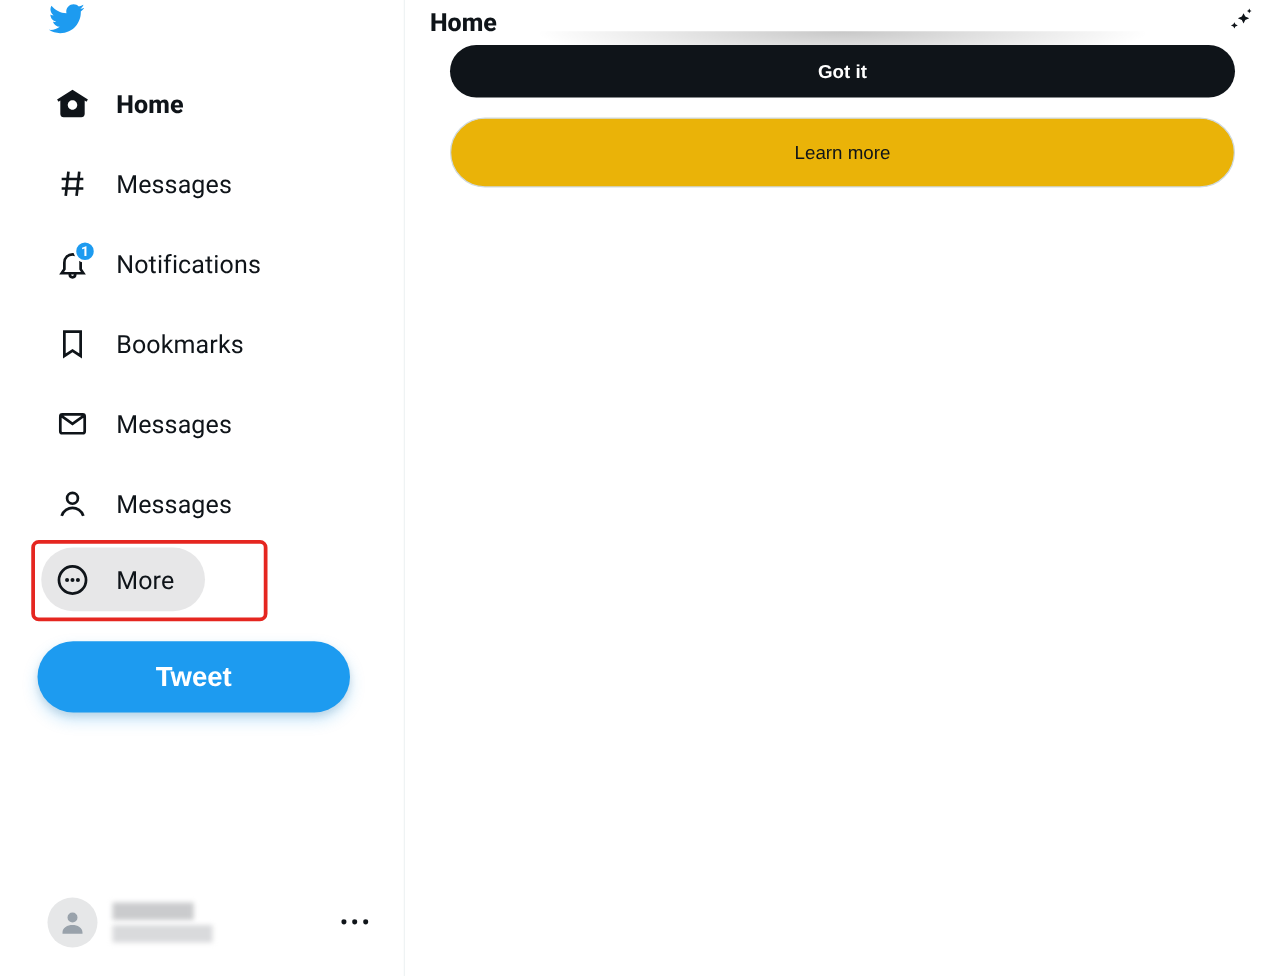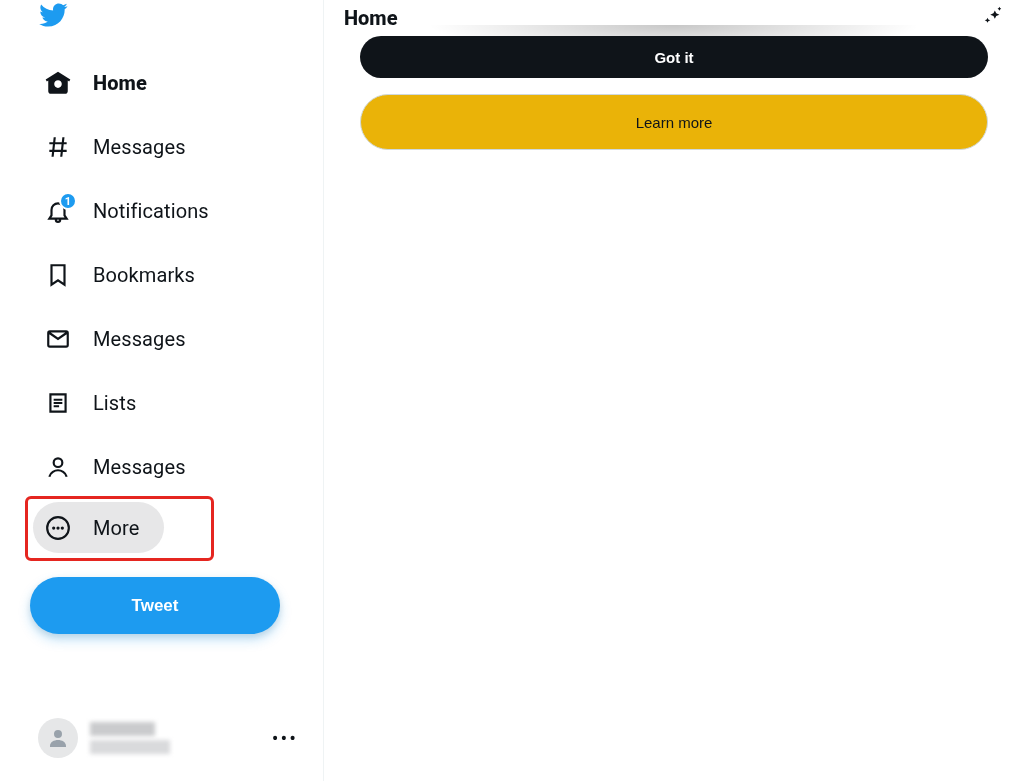--- a/index.html
+++ b/index.html
@@ -72,21 +72,21 @@
       margin-left: -13px;
       margin-top: -4px;
       height: 65px;
       display: flex;
       align-items: center;
     }
     .highlight-box .nav-item { margin-left: 5px; height: 51px; padding-right: 25px; }
     .tweet-btn {
       background: #1d9bf0;
       color: #fff;
-      font-size: 17px;
+      font-size: 22px;
       font-weight: 700;
       width: 250px;
       height: 57px;
       border: none;
       border-radius: 9999px;
       cursor: pointer;
       margin-top: 16px;
       margin-left: -8px;
       box-shadow: 0 6px 12px rgba(29,155,240,0.25), 0 3px 6px rgba(0,0,0,0.10);
     }
@@ -217,28 +217,20 @@
 
     <a class="nav-item">
       <span class="icon-wrap">
         <svg viewBox="0 0 24 24">
             <path fill="none" stroke="#0f1419" stroke-width="2" d="M3 6.5C3 5.672 3.672 5 4.5 5h15c.828 0 1.5.672 1.5 1.5v11c0 .828-.672 1.5-1.5 1.5h-15C3.672 19 3 18.328 3 17.5v-11z M3.5 6l8.5 6 8.5-6"></path>
           </svg>
       </span>
       <span class="nav-label">Messages</span>
     </a>
 
-    <a class="nav-item">
-      <span class="icon-wrap">
-        <svg viewBox="0 0 24 24">
-            <path fill="none" stroke="#0f1419" stroke-width="2" d="M5 4h14v16H5V4zM8 9h8M8 12h8M8 15h5"></path>
-          </svg>
-      </span>
-      <span class="nav-label">Lists</span>
-    </a>
 
     <a class="nav-item">
       <span class="icon-wrap">
         <svg viewBox="0 0 24 24">
             <path fill="none" stroke="#0f1419" stroke-width="2" d="M12 12a4 4 0 100-8 4 4 0 000 8zM4 21c1-4 5-6 8-6s7 2 8 6"></path>
           </svg>
       </span>
       <span class="nav-label">Messages</span>
     </a>
 

